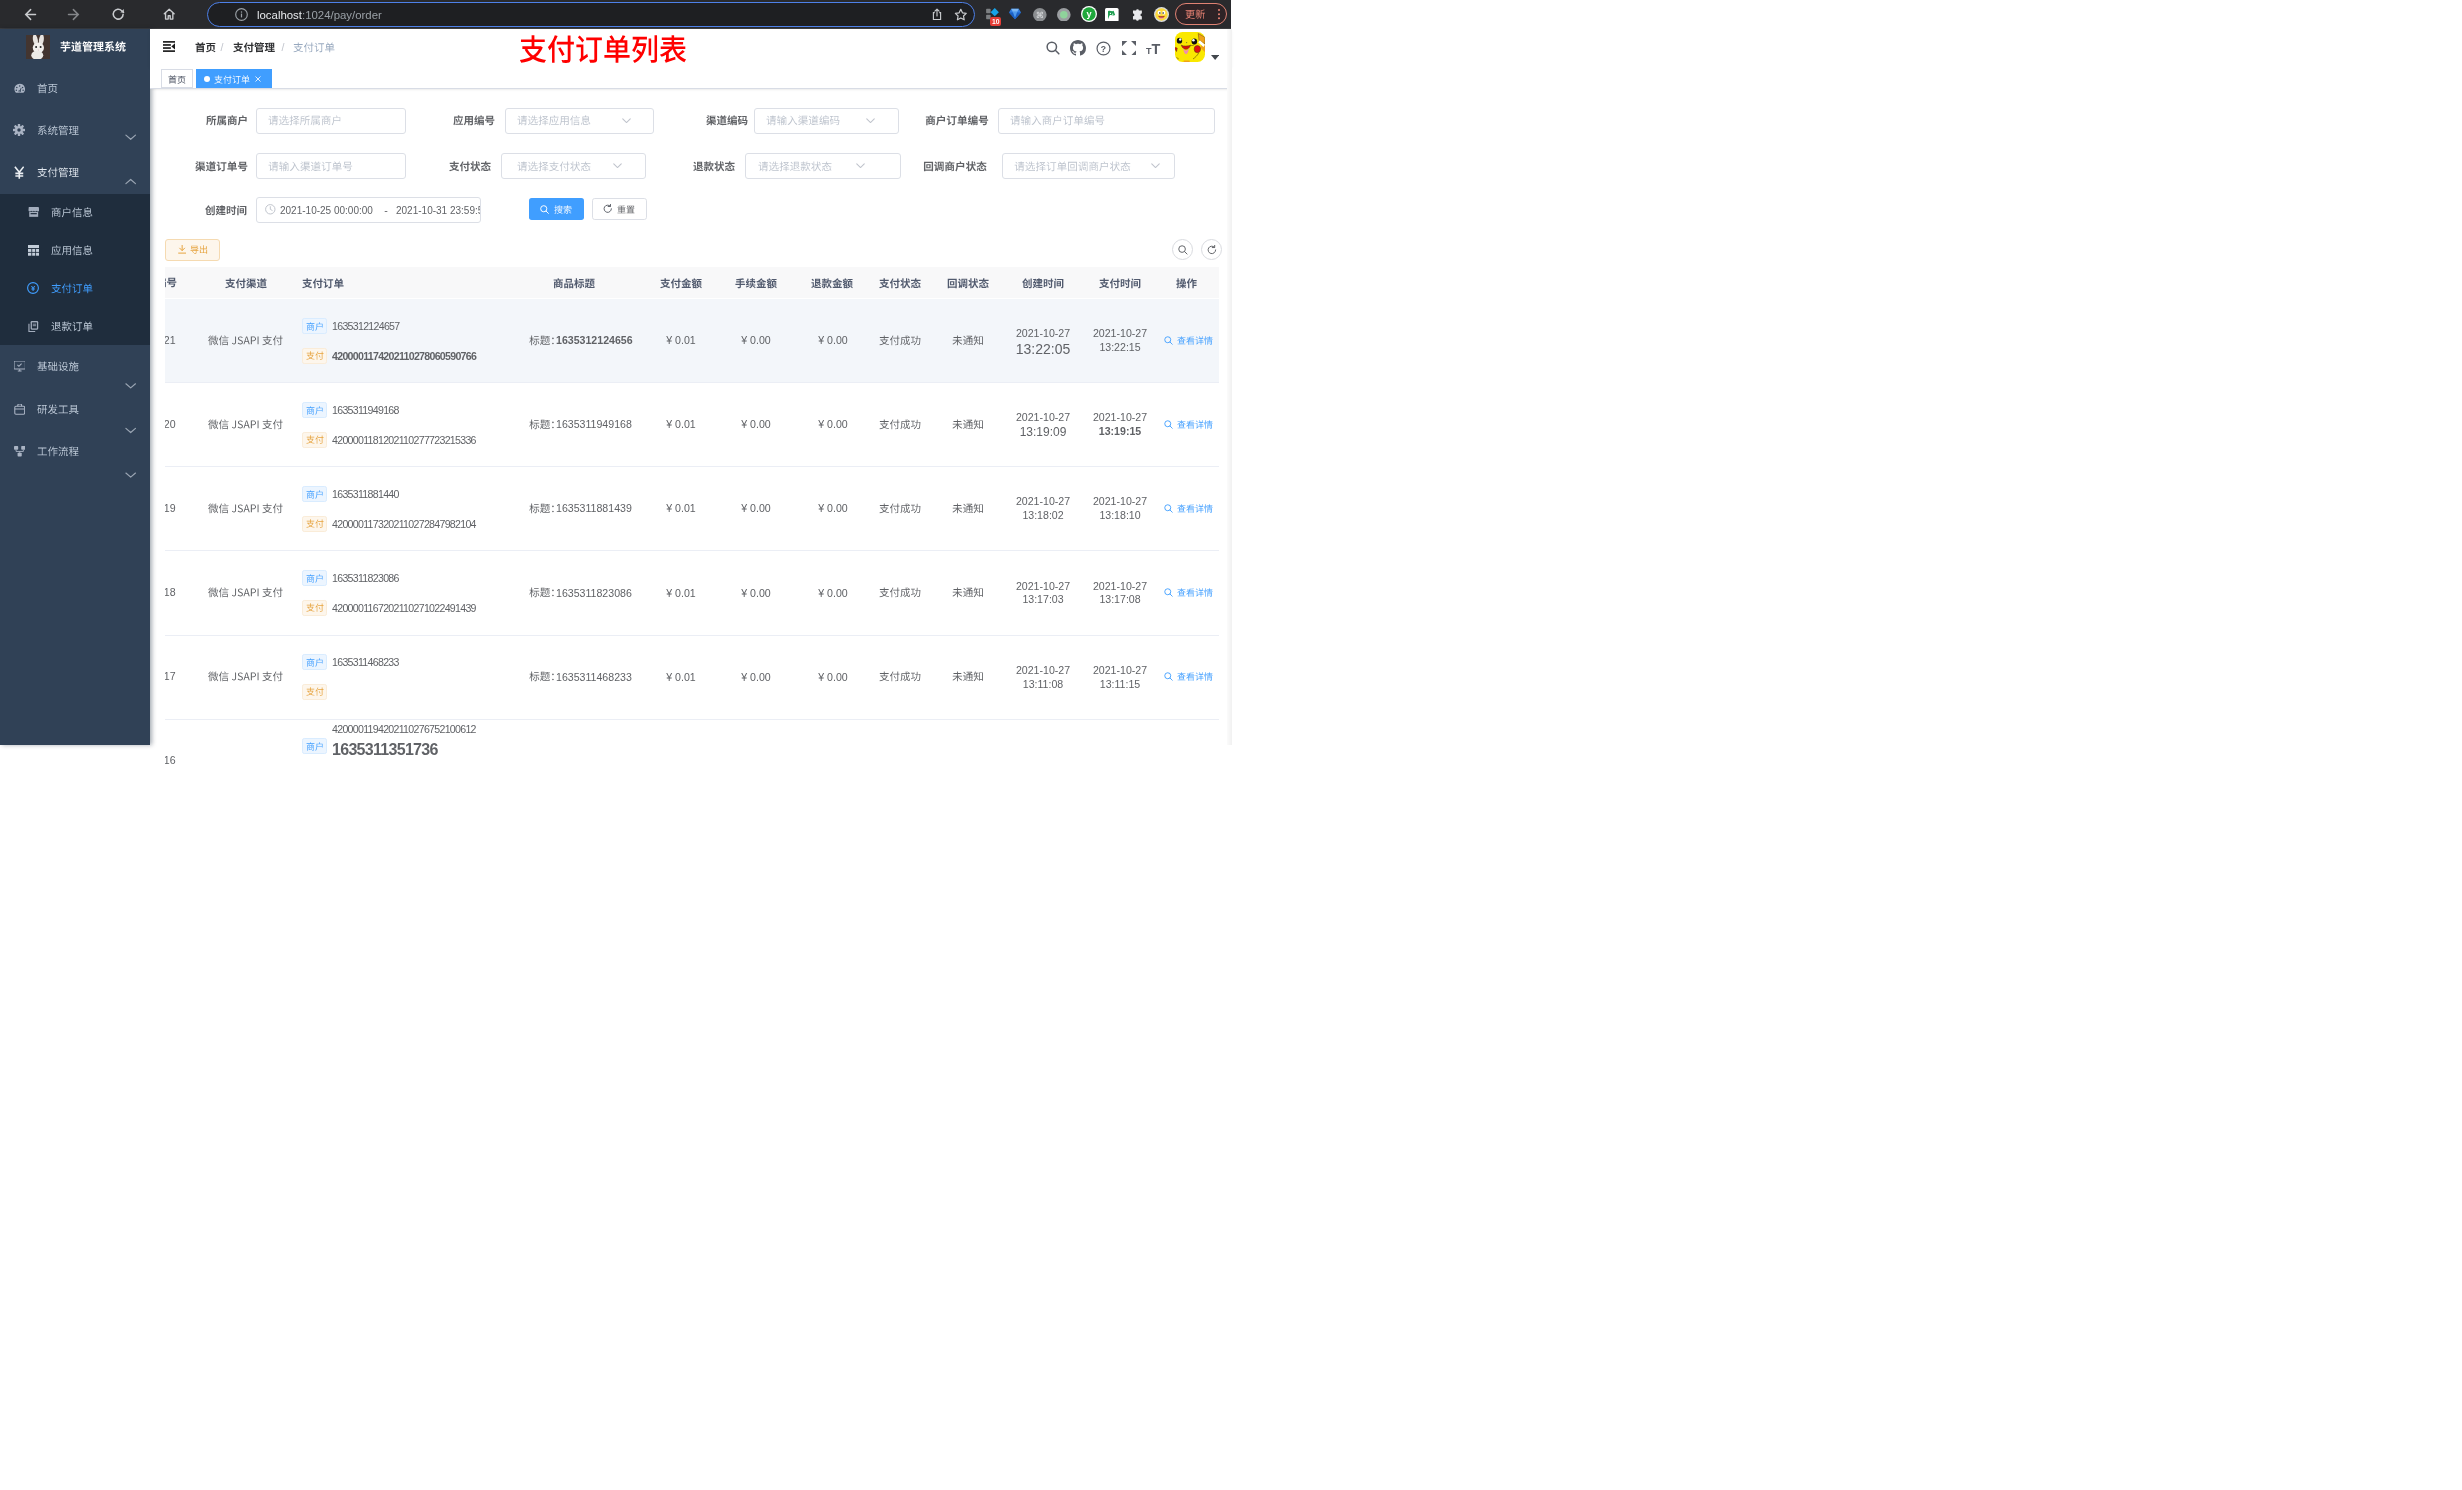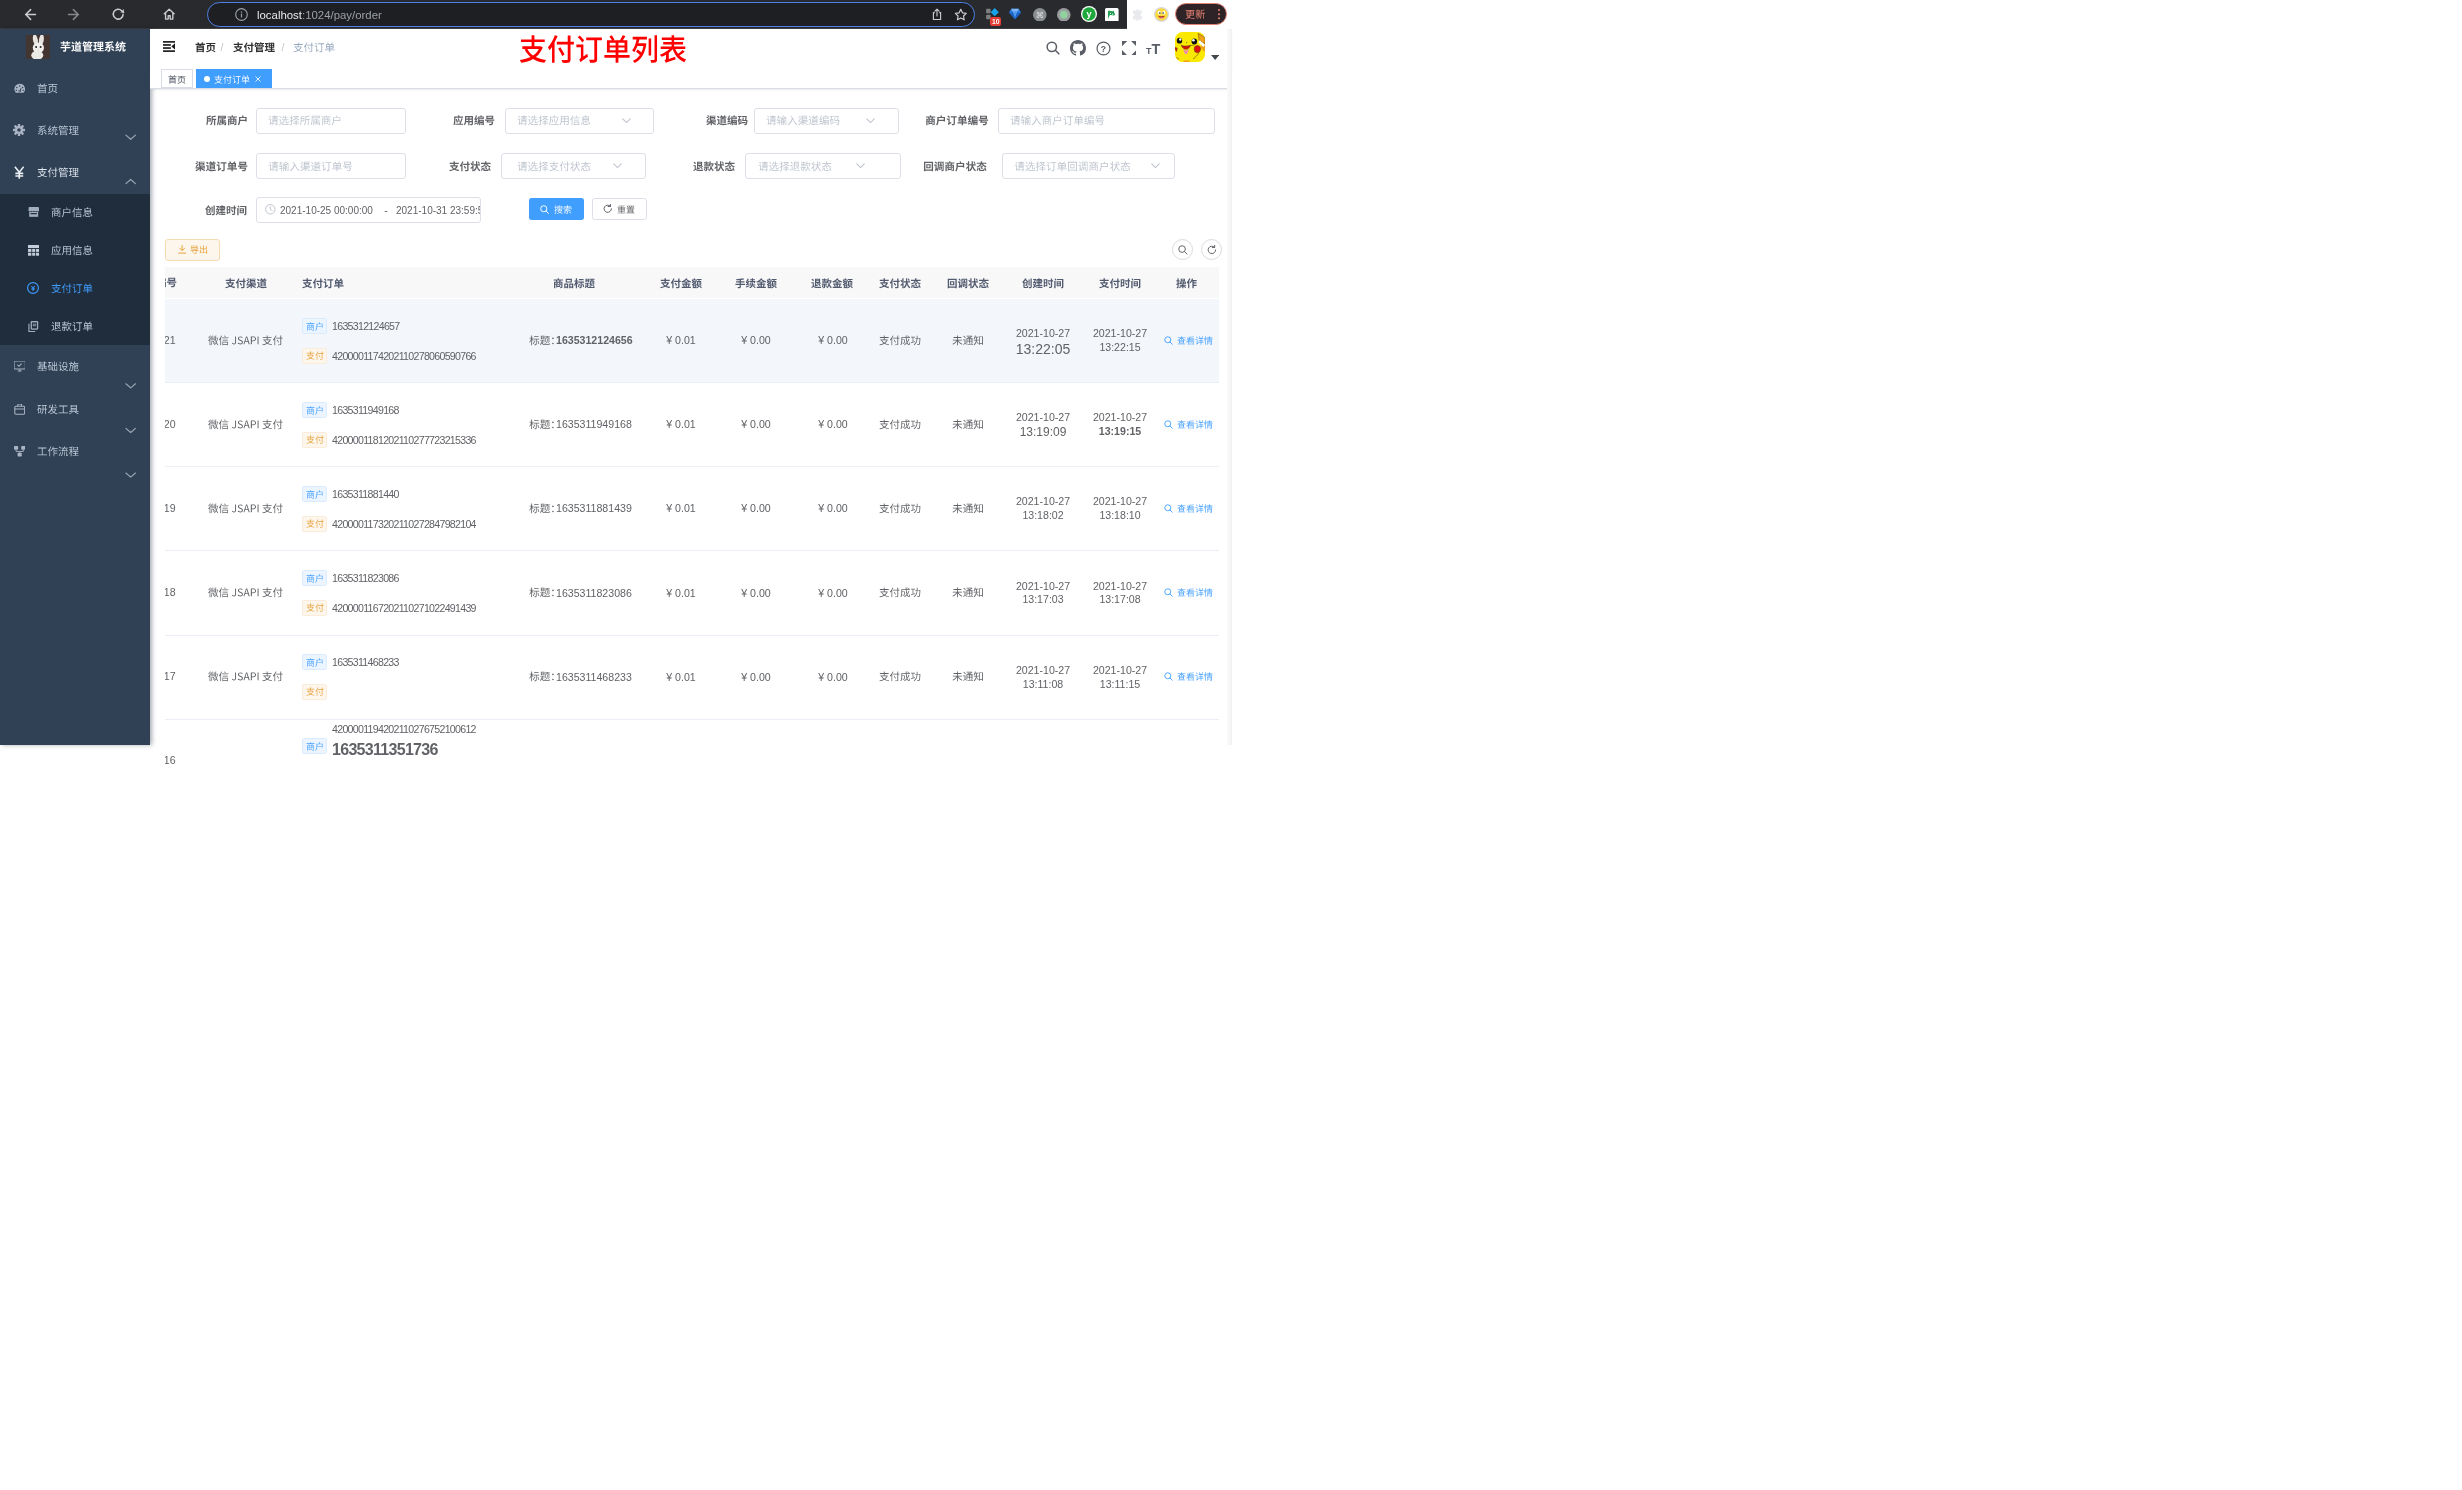--- a/index.html
+++ b/index.html
@@ -59,21 +59,21 @@
       <path id="c_wx" d="M20 -84C16 -77 9 -69 3 -64C4 -63 6 -60 7 -58C14 -64 22 -73 27 -82ZM33 -32V-20C33 -13 32 -4 25 3C27 4 29 6 30 8C38 -0 39 -12 39 -20V-26H52V-14C52 -10 51 -9 50 -8C50 -6 52 -3 52 -2C54 -3 56 -5 68 -13C67 -15 66 -17 66 -19L58 -14V-32ZM74 -57H86C84 -45 82 -34 79 -25C76 -33 74 -43 73 -53ZM28 -45V-38H62V-39C63 -38 65 -36 65 -35C67 -37 68 -39 69 -42C70 -33 72 -24 75 -17C71 -9 65 -2 57 3C58 4 61 7 61 8C68 3 74 -2 78 -9C82 -2 86 4 92 8C93 6 95 3 97 2C91 -2 86 -8 82 -16C88 -27 91 -41 92 -57H96V-63H75C76 -70 78 -76 78 -83L71 -84C70 -68 67 -53 62 -43V-45ZM30 -76V-52H62V-76H56V-58H49V-84H43V-58H36V-76ZM22 -64C17 -53 9 -43 2 -36C3 -34 5 -31 6 -29C9 -32 12 -35 15 -39V8H22V-49C24 -53 27 -58 29 -62ZM138 -53V-47H187V-53ZM138 -39V-33H187V-39ZM131 -68V-61H195V-68ZM154 -82C157 -77 160 -72 161 -68L168 -71C166 -74 164 -80 161 -84ZM137 -24V8H143V4H181V8H188V-24ZM143 -2V-18H181V-2ZM126 -84C120 -68 112 -54 103 -44C104 -42 107 -38 107 -37C111 -40 114 -45 117 -50V8H124V-62C127 -68 130 -75 132 -82ZM246 1C260 1 266 -9 266 -22V-73H257V-22C257 -11 253 -7 245 -7C240 -7 236 -9 232 -15L226 -10C230 -3 237 1 246 1ZM306 1C322 1 331 -8 331 -20C331 -30 325 -35 316 -39L306 -44C300 -46 294 -49 294 -56C294 -62 299 -66 307 -66C314 -66 319 -64 324 -60L329 -66C324 -71 316 -75 307 -75C294 -75 284 -66 284 -55C284 -44 292 -39 299 -36L310 -32C316 -29 322 -26 322 -19C322 -12 316 -7 306 -7C299 -7 291 -10 286 -16L281 -10C287 -3 296 1 306 1ZM336 0H345L352 -22H379L386 0H396L371 -73H361ZM355 -30 358 -41C361 -49 363 -57 366 -66H366C368 -57 371 -49 373 -41L377 -30ZM406 0H416V-29H428C444 -29 455 -36 455 -52C455 -68 444 -73 427 -73H406ZM416 -37V-66H426C439 -66 446 -62 446 -52C446 -41 439 -37 426 -37ZM470 0H479V-73H470ZM557 -84V-69H519V-61H557V-46H524V-38H534L532 -38C538 -27 545 -18 554 -11C543 -5 529 -2 515 1C516 2 518 6 519 8C534 5 549 1 561 -6C573 0 587 5 603 7C604 5 606 2 608 0C593 -2 580 -5 569 -11C580 -19 590 -29 595 -43L590 -46L589 -46H565V-61H603V-69H565V-84ZM540 -38H584C579 -29 571 -21 562 -15C552 -21 545 -29 540 -38ZM652 -41C657 -33 664 -22 667 -16L674 -19C670 -25 664 -36 659 -44ZM686 -83V-62H646V-54H686V-2C686 0 686 1 683 1C681 1 673 1 664 1C665 3 667 6 667 8C678 8 685 8 689 7C692 6 694 4 694 -2V-54H707V-62H694V-83ZM641 -83C635 -68 625 -52 615 -43C616 -41 619 -37 620 -35C623 -39 627 -43 630 -47V8H637V-59C642 -66 645 -74 648 -81Z"></path>
       <path id="c_merch" d="M27 -64C30 -61 32 -56 34 -53L40 -55C39 -58 36 -63 34 -67ZM56 -40C63 -36 71 -29 76 -25L80 -30C76 -34 67 -40 60 -45ZM40 -44C35 -39 28 -34 22 -30C23 -29 25 -26 26 -24C32 -29 40 -36 45 -42ZM66 -66C64 -62 61 -56 58 -52H12V8H19V-46H82V-0C82 1 81 2 79 2C78 2 72 2 66 2C67 3 68 6 68 7C77 7 82 7 85 6C88 5 88 4 88 -0V-52H66C69 -56 72 -60 74 -64ZM31 -28V-0H38V-5H68V-28ZM38 -22H62V-10H38ZM44 -82C45 -80 47 -76 48 -73H6V-67H94V-73H56C55 -76 53 -81 51 -84ZM125 -62H177V-41H125L125 -47ZM144 -83C146 -78 148 -73 150 -68H117V-47C117 -32 116 -11 103 4C105 5 108 7 110 9C120 -3 123 -20 124 -34H177V-28H184V-68H153L157 -70C156 -74 154 -80 151 -84Z"></path>
       <path id="c_pay" d="M46 -84V-69H8V-61H46V-46H12V-38H23L21 -38C26 -27 34 -18 43 -11C32 -5 18 -2 4 1C5 2 7 6 8 8C23 5 38 1 50 -6C62 0 75 5 92 7C93 5 95 2 96 0C82 -2 68 -5 58 -11C69 -19 78 -29 84 -43L79 -46L77 -46H54V-61H92V-69H54V-84ZM29 -38H73C68 -29 60 -21 50 -15C41 -21 34 -29 29 -38ZM141 -41C146 -33 152 -22 155 -16L162 -19C159 -25 152 -36 147 -44ZM175 -83V-62H134V-54H175V-2C175 0 174 1 172 1C170 1 161 1 153 1C154 3 155 6 156 8C167 8 173 8 177 7C181 6 183 4 183 -2V-54H195V-62H183V-83ZM130 -83C124 -68 114 -52 104 -43C105 -41 108 -37 108 -35C112 -39 115 -43 119 -47V8H126V-59C130 -66 134 -74 137 -81Z"></path>
       <path id="c_title" d="M47 -76V-69H90V-76ZM78 -32C83 -22 87 -10 89 -2L96 -4C94 -12 89 -25 84 -34ZM49 -34C46 -24 42 -13 36 -6C38 -5 41 -3 42 -2C48 -9 53 -21 56 -33ZM42 -52V-45H64V-2C64 -0 63 -0 62 0C60 0 56 0 50 -0C52 2 53 5 53 8C60 8 64 7 67 6C70 5 71 3 71 -2V-45H96V-52ZM20 -84V-63H5V-56H19C15 -43 9 -29 2 -22C4 -20 6 -16 7 -14C12 -21 16 -31 20 -42V8H28V-44C31 -40 35 -33 37 -30L41 -36C39 -39 31 -50 28 -53V-56H41V-63H28V-84ZM118 -62H138V-54H118ZM118 -74H138V-67H118ZM111 -80V-48H145V-80ZM170 -53C169 -27 167 -14 146 -8C147 -6 149 -4 149 -3C172 -10 175 -25 176 -53ZM173 -19C179 -14 187 -8 191 -3L195 -8C191 -12 184 -18 177 -23ZM112 -30C112 -16 110 -4 103 4C105 5 108 7 109 8C112 3 115 -3 116 -10C125 4 140 6 161 6H194C194 4 195 1 196 -1C190 -0 166 -0 162 -0C150 -0 140 -1 132 -4V-19H148V-24H132V-35H150V-41H105V-35H125V-8C122 -10 120 -14 118 -18C118 -21 119 -26 119 -30ZM154 -64V-22H160V-58H184V-22H191V-64H172C173 -66 174 -70 176 -73H196V-79H150V-73H168C167 -70 166 -66 165 -64ZM225 -49C229 -49 233 -52 233 -56C233 -61 229 -64 225 -64C221 -64 217 -61 217 -56C217 -52 221 -49 225 -49ZM225 0C229 0 233 -3 233 -7C233 -12 229 -15 225 -15C221 -15 217 -12 217 -7C217 -3 221 0 225 0Z"></path>
       <path id="c_success" d="M46 -84V-69H8V-61H46V-46H12V-38H23L21 -38C26 -27 34 -18 43 -11C32 -5 18 -2 4 1C5 2 7 6 8 8C23 5 38 1 50 -6C62 0 75 5 92 7C93 5 95 2 96 0C82 -2 68 -5 58 -11C69 -19 78 -29 84 -43L79 -46L77 -46H54V-61H92V-69H54V-84ZM29 -38H73C68 -29 60 -21 50 -15C41 -21 34 -29 29 -38ZM141 -41C146 -33 152 -22 155 -16L162 -19C159 -25 152 -36 147 -44ZM175 -83V-62H134V-54H175V-2C175 0 174 1 172 1C170 1 161 1 153 1C154 3 155 6 156 8C167 8 173 8 177 7C181 6 183 4 183 -2V-54H195V-62H183V-83ZM130 -83C124 -68 114 -52 104 -43C105 -41 108 -37 108 -35C112 -39 115 -43 119 -47V8H126V-59C130 -66 134 -74 137 -81ZM254 -84C254 -78 255 -72 255 -67H213V-39C213 -26 212 -9 204 4C205 5 209 7 210 9C219 -4 221 -25 221 -39V-40H239C238 -22 238 -16 237 -14C236 -14 235 -13 234 -13C232 -13 228 -13 223 -14C224 -12 225 -9 225 -7C230 -6 234 -6 237 -7C240 -7 242 -8 243 -10C245 -12 246 -21 246 -43C246 -44 246 -46 246 -46H221V-60H255C257 -44 259 -29 263 -17C256 -10 248 -3 240 1C241 3 244 6 245 8C253 3 260 -3 266 -9C270 1 276 7 284 7C292 7 295 2 296 -15C294 -16 291 -17 289 -19C289 -6 288 -0 285 -0C280 -0 275 -6 271 -16C279 -26 285 -37 289 -50L282 -52C278 -42 274 -33 269 -25C266 -34 264 -46 263 -60H295V-67H263C262 -72 262 -78 262 -84ZM267 -79C274 -76 281 -71 285 -67L290 -72C286 -76 278 -80 272 -84ZM304 -18 306 -10C316 -13 331 -18 344 -21L343 -28L327 -24V-65H342V-72H305V-65H320V-22C314 -21 308 -19 304 -18ZM360 -82C360 -75 360 -68 359 -61H343V-54H359C358 -30 352 -9 331 2C333 4 335 6 336 8C359 -5 365 -27 366 -54H386C385 -18 383 -5 380 -2C379 -0 378 0 376 0C374 0 368 -0 362 -1C364 1 364 5 365 7C370 7 376 7 379 7C383 7 385 6 387 3C391 -2 392 -16 394 -57C394 -58 394 -61 394 -61H367C367 -68 367 -75 367 -82Z"></path>
       <path id="c_notnotify" d="M46 -84V-68H13V-60H46V-43H6V-36H42C33 -23 17 -10 3 -4C5 -2 8 0 9 2C22 -4 36 -16 46 -30V8H54V-30C64 -17 78 -4 91 2C92 0 95 -2 97 -4C83 -10 67 -23 58 -36H94V-43H54V-60H87V-68H54V-84ZM106 -76C112 -70 120 -63 124 -58L129 -64C125 -68 118 -75 112 -80ZM126 -46H104V-39H118V-11C114 -9 109 -5 104 1L109 7C114 0 119 -6 122 -6C124 -6 128 -2 132 0C139 4 147 6 160 6C170 6 188 5 195 5C195 3 196 -1 197 -3C187 -2 171 -1 160 -1C148 -1 140 -2 133 -6C130 -8 128 -10 126 -11ZM136 -80V-74H179C175 -71 170 -68 164 -66C160 -68 154 -70 150 -72L145 -67C151 -65 159 -62 165 -59H136V-7H143V-24H160V-8H167V-24H184V-15C184 -13 184 -13 183 -13C182 -13 177 -13 173 -13C174 -11 174 -9 175 -7C181 -7 186 -7 188 -8C191 -9 192 -11 192 -15V-59H179C177 -60 174 -61 171 -63C179 -67 186 -72 192 -77L187 -81L186 -80ZM184 -53V-44H167V-53ZM143 -39H160V-30H143ZM143 -44V-53H160V-44ZM184 -39V-30H167V-39ZM255 -75V5H262V-3H283V4H291V-75ZM262 -10V-68H283V-10ZM216 -84C213 -72 209 -60 203 -52C205 -51 208 -49 209 -48C212 -52 215 -58 218 -64H225V-47V-44H204V-36H225C223 -23 219 -9 203 2C205 3 208 6 209 8C220 -0 226 -11 229 -22C235 -16 243 -6 246 -1L251 -8C248 -11 236 -25 231 -30C232 -32 232 -34 232 -36H252V-44H233L233 -47V-64H249V-71H220C221 -74 222 -78 223 -83Z"></path>
       <path id="c_detail" d="M30 -22H70V-13H30ZM30 -35H70V-27H30ZM22 -41V-8H78V-41ZM7 -2V5H93V-2ZM46 -84V-71H6V-65H38C29 -55 16 -47 4 -42C5 -41 7 -38 8 -36C22 -42 37 -52 46 -64V-44H53V-64C63 -53 78 -42 91 -37C92 -39 95 -42 96 -43C84 -47 70 -56 62 -65H94V-71H53V-84ZM133 -21H177V-14H133ZM133 -27V-34H177V-27ZM133 -9H177V-2H133ZM183 -83C167 -80 136 -78 112 -78C112 -77 113 -74 113 -72C122 -72 131 -73 141 -73C140 -71 139 -68 139 -66H113V-60H136C135 -58 134 -55 133 -53H106V-46H130C123 -36 115 -27 103 -20C105 -19 107 -16 108 -14C115 -18 121 -23 126 -29V8H133V4H177V8H184V-40H134C136 -42 137 -44 138 -46H194V-53H141C142 -55 144 -58 145 -60H188V-66H147L149 -74C164 -74 177 -76 187 -78ZM211 -77C216 -72 223 -66 226 -62L231 -67C228 -71 221 -77 216 -82ZM245 -81C249 -76 252 -69 254 -65L261 -68C259 -72 256 -79 252 -84ZM219 6V6C220 4 223 2 239 -11C238 -12 237 -15 236 -17L227 -10V-53H204V-45H220V-9C220 -4 216 -1 215 1C216 2 218 4 219 6ZM283 -84C280 -78 277 -70 273 -65H240V-58H263V-44H243V-37H263V-23H238V-16H263V8H270V-16H295V-23H270V-37H290V-44H270V-58H293V-65H281C284 -70 288 -76 290 -82ZM315 -84V8H322V-84ZM307 -65C307 -57 305 -46 303 -39L309 -37C311 -44 312 -56 313 -64ZM323 -67C325 -63 327 -56 328 -53L334 -55C332 -59 330 -65 328 -69ZM345 -21H381V-13H345ZM345 -27V-34H381V-27ZM359 -84V-76H333V-70H359V-64H336V-58H359V-52H330V-46H396V-52H366V-58H390V-64H366V-70H393V-76H366V-84ZM338 -40V8H345V-8H381V-0C381 1 380 1 379 1C378 1 373 1 368 1C369 3 370 6 370 8C377 8 382 8 384 6C387 5 388 3 388 -0V-40Z"></path>
       <path id="upd" d="M25 -24 19 -21C22 -15 26 -11 31 -7C25 -4 17 -1 5 2C6 3 8 6 9 8C22 5 32 2 38 -3C52 4 70 7 94 8C94 5 96 2 97 0C74 -0 57 -2 44 -8C50 -13 52 -18 53 -25H87V-63H54V-72H94V-79H6V-72H47V-63H16V-25H46C44 -20 42 -15 37 -11C33 -15 28 -19 25 -24ZM23 -41H47V-37C47 -35 47 -33 46 -31H23ZM54 -31C54 -33 54 -35 54 -37V-41H80V-31ZM23 -57H47V-47H23ZM54 -57H80V-47H54ZM136 -21C139 -16 143 -10 144 -5L150 -8C148 -12 144 -19 141 -24ZM114 -24C112 -17 108 -11 104 -7C106 -6 108 -4 109 -3C113 -8 117 -15 120 -22ZM155 -74V-40C155 -27 154 -10 146 2C148 3 151 6 152 7C161 -6 162 -26 162 -40V-43H178V8H185V-43H196V-50H162V-69C173 -71 184 -74 193 -77L187 -82C179 -79 166 -76 155 -74ZM121 -83C123 -80 125 -76 126 -74H106V-67H150V-74H134C132 -77 130 -81 128 -84ZM138 -67C136 -62 134 -55 132 -51H105V-44H125V-34H105V-27H125V-2C125 -1 125 -0 124 -0C123 -0 120 -0 116 -0C117 1 118 4 118 6C123 6 127 6 129 5C131 4 132 2 132 -2V-27H151V-34H132V-44H152V-51H139C141 -55 143 -60 145 -65ZM113 -65C115 -61 116 -55 116 -51L123 -52C122 -56 121 -62 119 -66Z"></path>
     </defs>
   </svg>
-<div class="a" style="left:0;top:0;width:1127px;height:29px;background:#292a2d;border-bottom:0.8px solid #3c3d40">
+<div class="a" style="left:0;top:0;width:1231px;height:29px;background:#292a2d;border-bottom:0.8px solid #3c3d40">
     <svg class="i" style="left:22px;top:6.8px" width="15" height="15" viewBox="0 0 20 20">
       <path d="M11.5 3.5 5 10l6.5 6.5M5.4 10H18" stroke="#c9cbce" stroke-width="2" fill="none" stroke-linecap="round"></path>
     </svg>
     <svg class="i" style="left:67px;top:6.8px" width="15" height="15" viewBox="0 0 20 20">
       <path d="M8.5 3.5 15 10l-6.5 6.5M14.6 10H2" stroke="#85878a" stroke-width="2" fill="none" stroke-linecap="round"></path>
     </svg>
     <svg class="i" style="left:111px;top:6.8px" width="14.4" height="14.4" viewBox="0 0 19 19">
       <path d="M16 9.5a6.5 6.5 0 1 1-1.9-4.6L16.6 7" stroke="#c9cbce" stroke-width="2" fill="none" stroke-linecap="round"></path>
       <path d="M16.9 2.6v4.6h-4.6z" fill="#c9cbce"></path>
     </svg>
@@ -528,21 +528,21 @@
   </svg>
 <div class="a" style="left:302px;top:318px;width:25px;height:16px;background:#ecf5ff;border:0.8px solid #d9ecff;border-radius:2.3px"></div>
 <svg class="z" style="left:306px;top:322px;width:18px;height:9px;color:#409eff" viewBox="0 -88 200 100">
     <use href="#c_merch"></use>
   </svg>
 <div class="t" style="left:332px;top:321px;font-size:10.6px;color:#606266;font-weight:400;letter-spacing:-0.7px">1635312124657</div>
 <div class="a" style="left:302px;top:348px;width:25px;height:16px;background:#fdf6ec;border:0.8px solid #faecd8;border-radius:2.3px"></div>
 <svg class="z" style="left:306px;top:351px;width:18px;height:9px;color:#e6a23c" viewBox="0 -88 200 100">
     <use href="#c_pay"></use>
   </svg>
-<div class="t" style="left:332px;top:351px;font-size:10.6px;color:#606266;font-weight:400;letter-spacing:-0.7px">4200001174202110278060590766</div>
+<div class="t" style="left:332px;top:351px;font-size:10.6px;color:#606266;font-weight:700;letter-spacing:-0.7px">4200001174202110278060590766</div>
 <svg class="z" style="left:529px;top:335px;width:32px;height:10.6px;color:#606266" viewBox="0 -88 300 100">
     <use href="#c_title"></use>
   </svg>
 <div class="t" style="left:556px;top:335px;font-size:10.6px;color:#606266;font-weight:700">1635312124656</div>
 <div class="t" style="left:681px;top:335px;font-size:10.6px;color:#606266;font-weight:400;transform:translateX(-50%)">¥ 0.01</div>
 <div class="t" style="left:756px;top:335px;font-size:10.6px;color:#606266;font-weight:400;transform:translateX(-50%)">¥ 0.00</div>
 <div class="t" style="left:833px;top:335px;font-size:10.6px;color:#606266;font-weight:400;transform:translateX(-50%)">¥ 0.00</div>
 <svg class="z" style="left:879px;top:335px;width:42px;height:10.6px;color:#606266" viewBox="0 -88 400 100">
     <use href="#c_success"></use>
   </svg>

